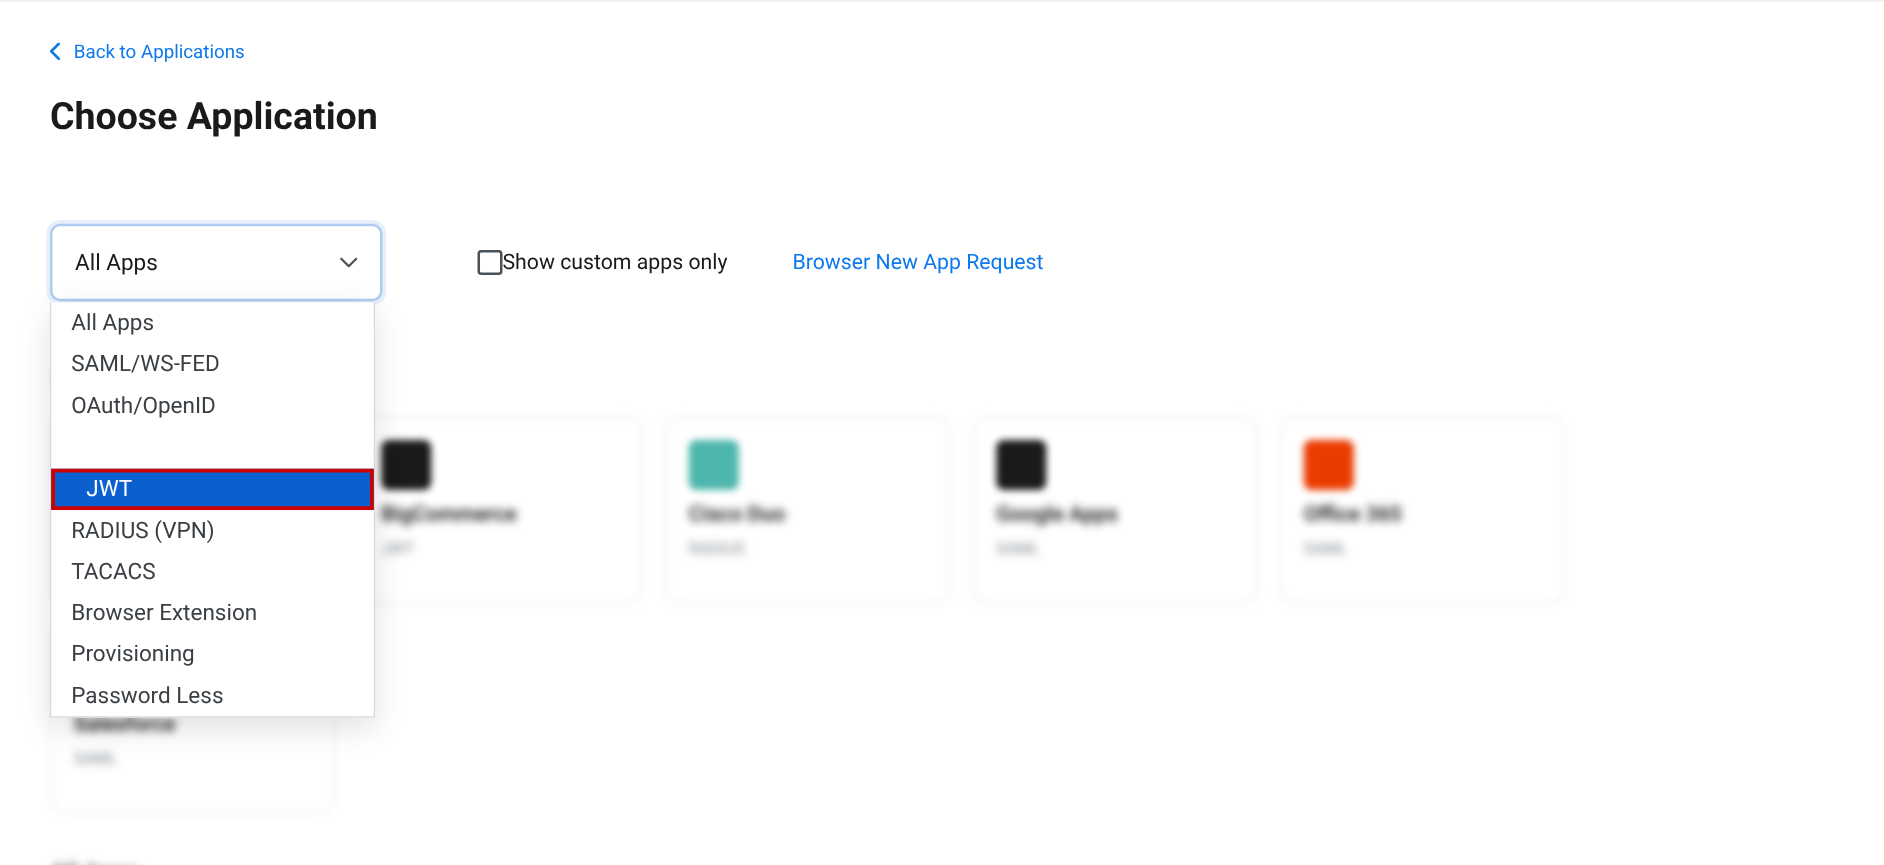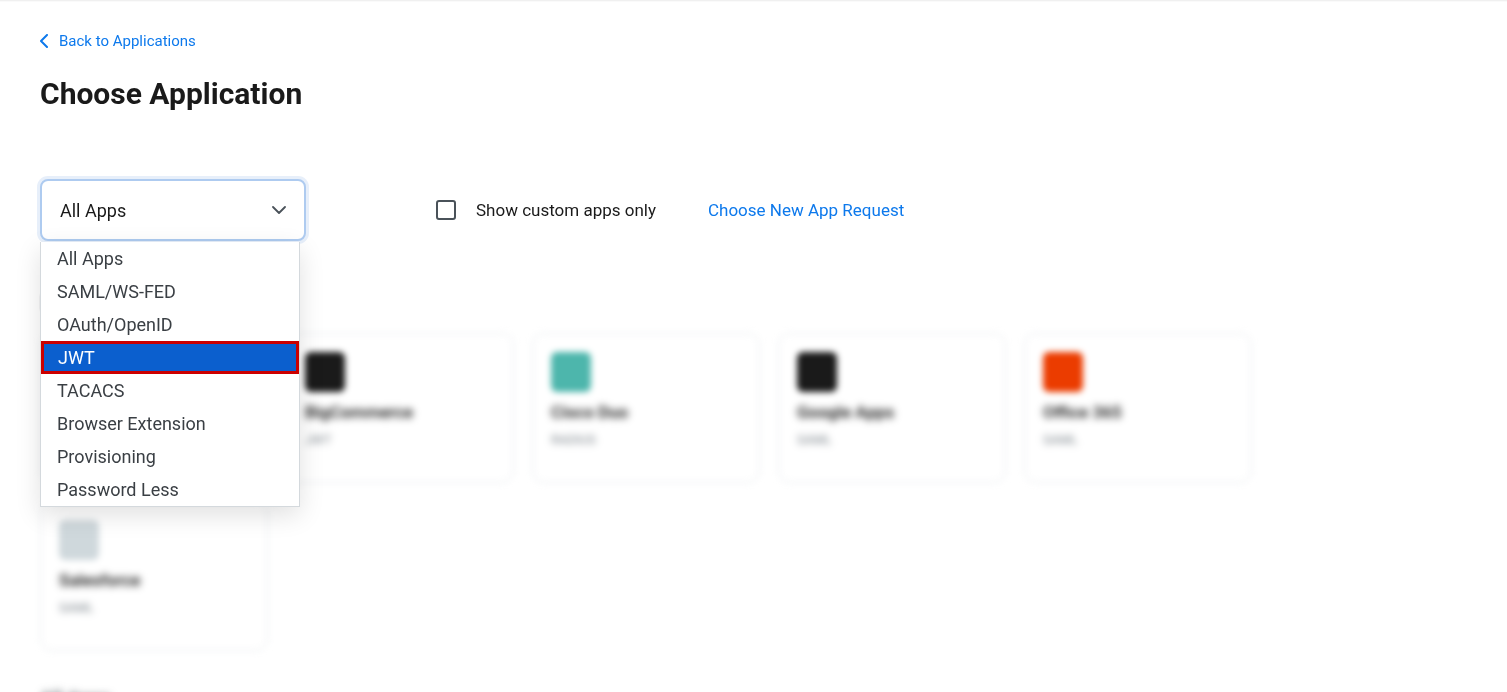--- a/index.html
+++ b/index.html
@@ -113,27 +113,28 @@
       color: #3a3f44;
       cursor: pointer;
       position: relative;
     }
     .dropdown-item.selected {
       background: #0b5fce;
       color: #ffffff;
     }
     .dropdown-item.highlighted {
       border: 3px solid #cc0000;
-      padding: 3px 14px;
+      padding: 3px 25px;
+      margin-top: 34px;
     }
     .checkbox-wrap {
       display: flex;
       align-items: center;
-      gap: 20px;
-      margin-left: 102px;
+      gap: 0;
+      margin-left: 48px;
     }
     .checkbox-box {
       width: 20px;
       height: 20px;
       border: 2px solid #4a5259;
       border-radius: 3px;
       cursor: pointer;
     }
     .checkbox-label {
       font-size: 17px;
@@ -221,33 +222,34 @@
         <span>All Apps</span>
         <svg class="dropdown-chevron" viewBox="0 0 14 8" fill="none">
             <path d="M1 1L7 7L13 1" stroke="currentColor" stroke-width="1.8" stroke-linecap="round" stroke-linejoin="round"></path>
           </svg>
       </div>
       <div class="dropdown-menu">
         <div class="dropdown-item">All Apps</div>
         <div class="dropdown-item">SAML/WS-FED</div>
         <div class="dropdown-item">OAuth/OpenID</div>
         <div class="dropdown-item selected highlighted">JWT</div>
+        <div class="dropdown-item">RADIUS (VPN)</div>
         <div class="dropdown-item">TACACS</div>
         <div class="dropdown-item">Browser Extension</div>
         <div class="dropdown-item">Provisioning</div>
         <div class="dropdown-item">Password Less</div>
       </div>
     </div>
 
     <div class="checkbox-wrap">
       <div class="checkbox-box"></div>
       <span class="checkbox-label">Show custom apps only</span>
     </div>
 
-    <span class="submit-link">Choose New App Request</span>
+    <span class="submit-link">Browser New App Request</span>
   </div>
 
   <h2 class="section-title">Featured Apps</h2>
 
   <div class="apps-grid">
     <div class="app-card">
       <div class="app-icon icon-orange"></div>
       <div class="app-name">AWS</div>
       <div class="app-type">SAML</div>
     </div>

